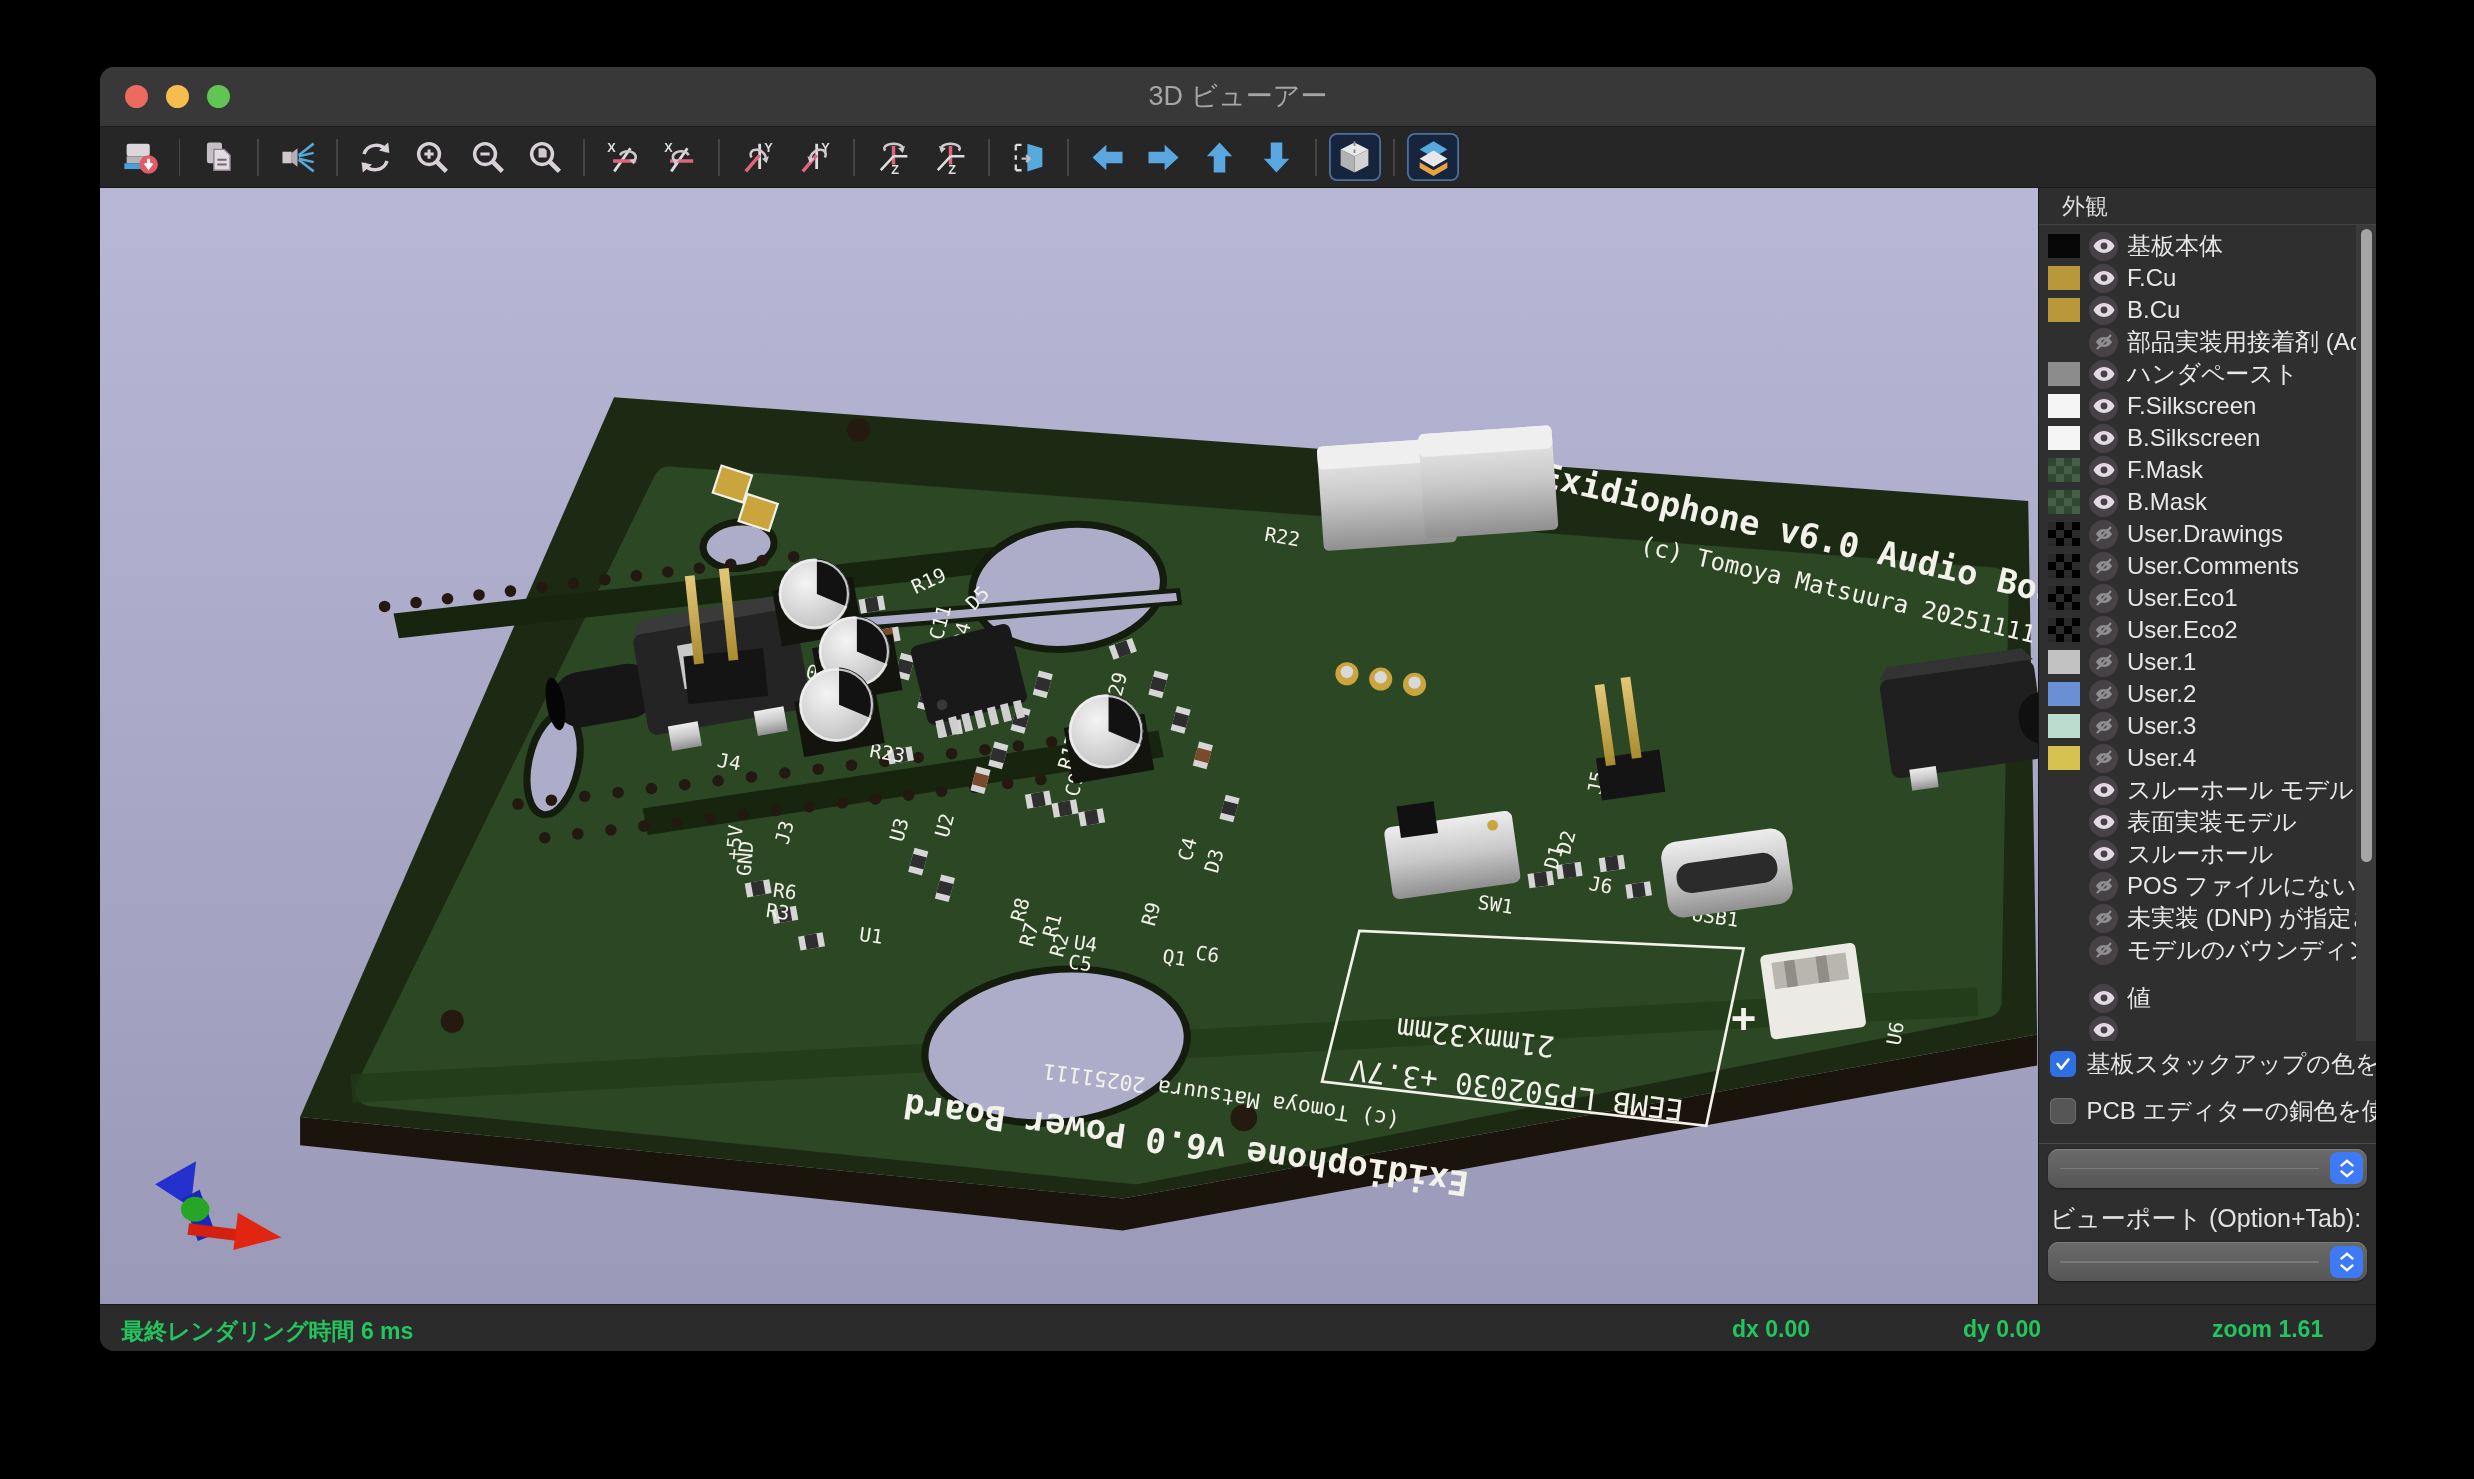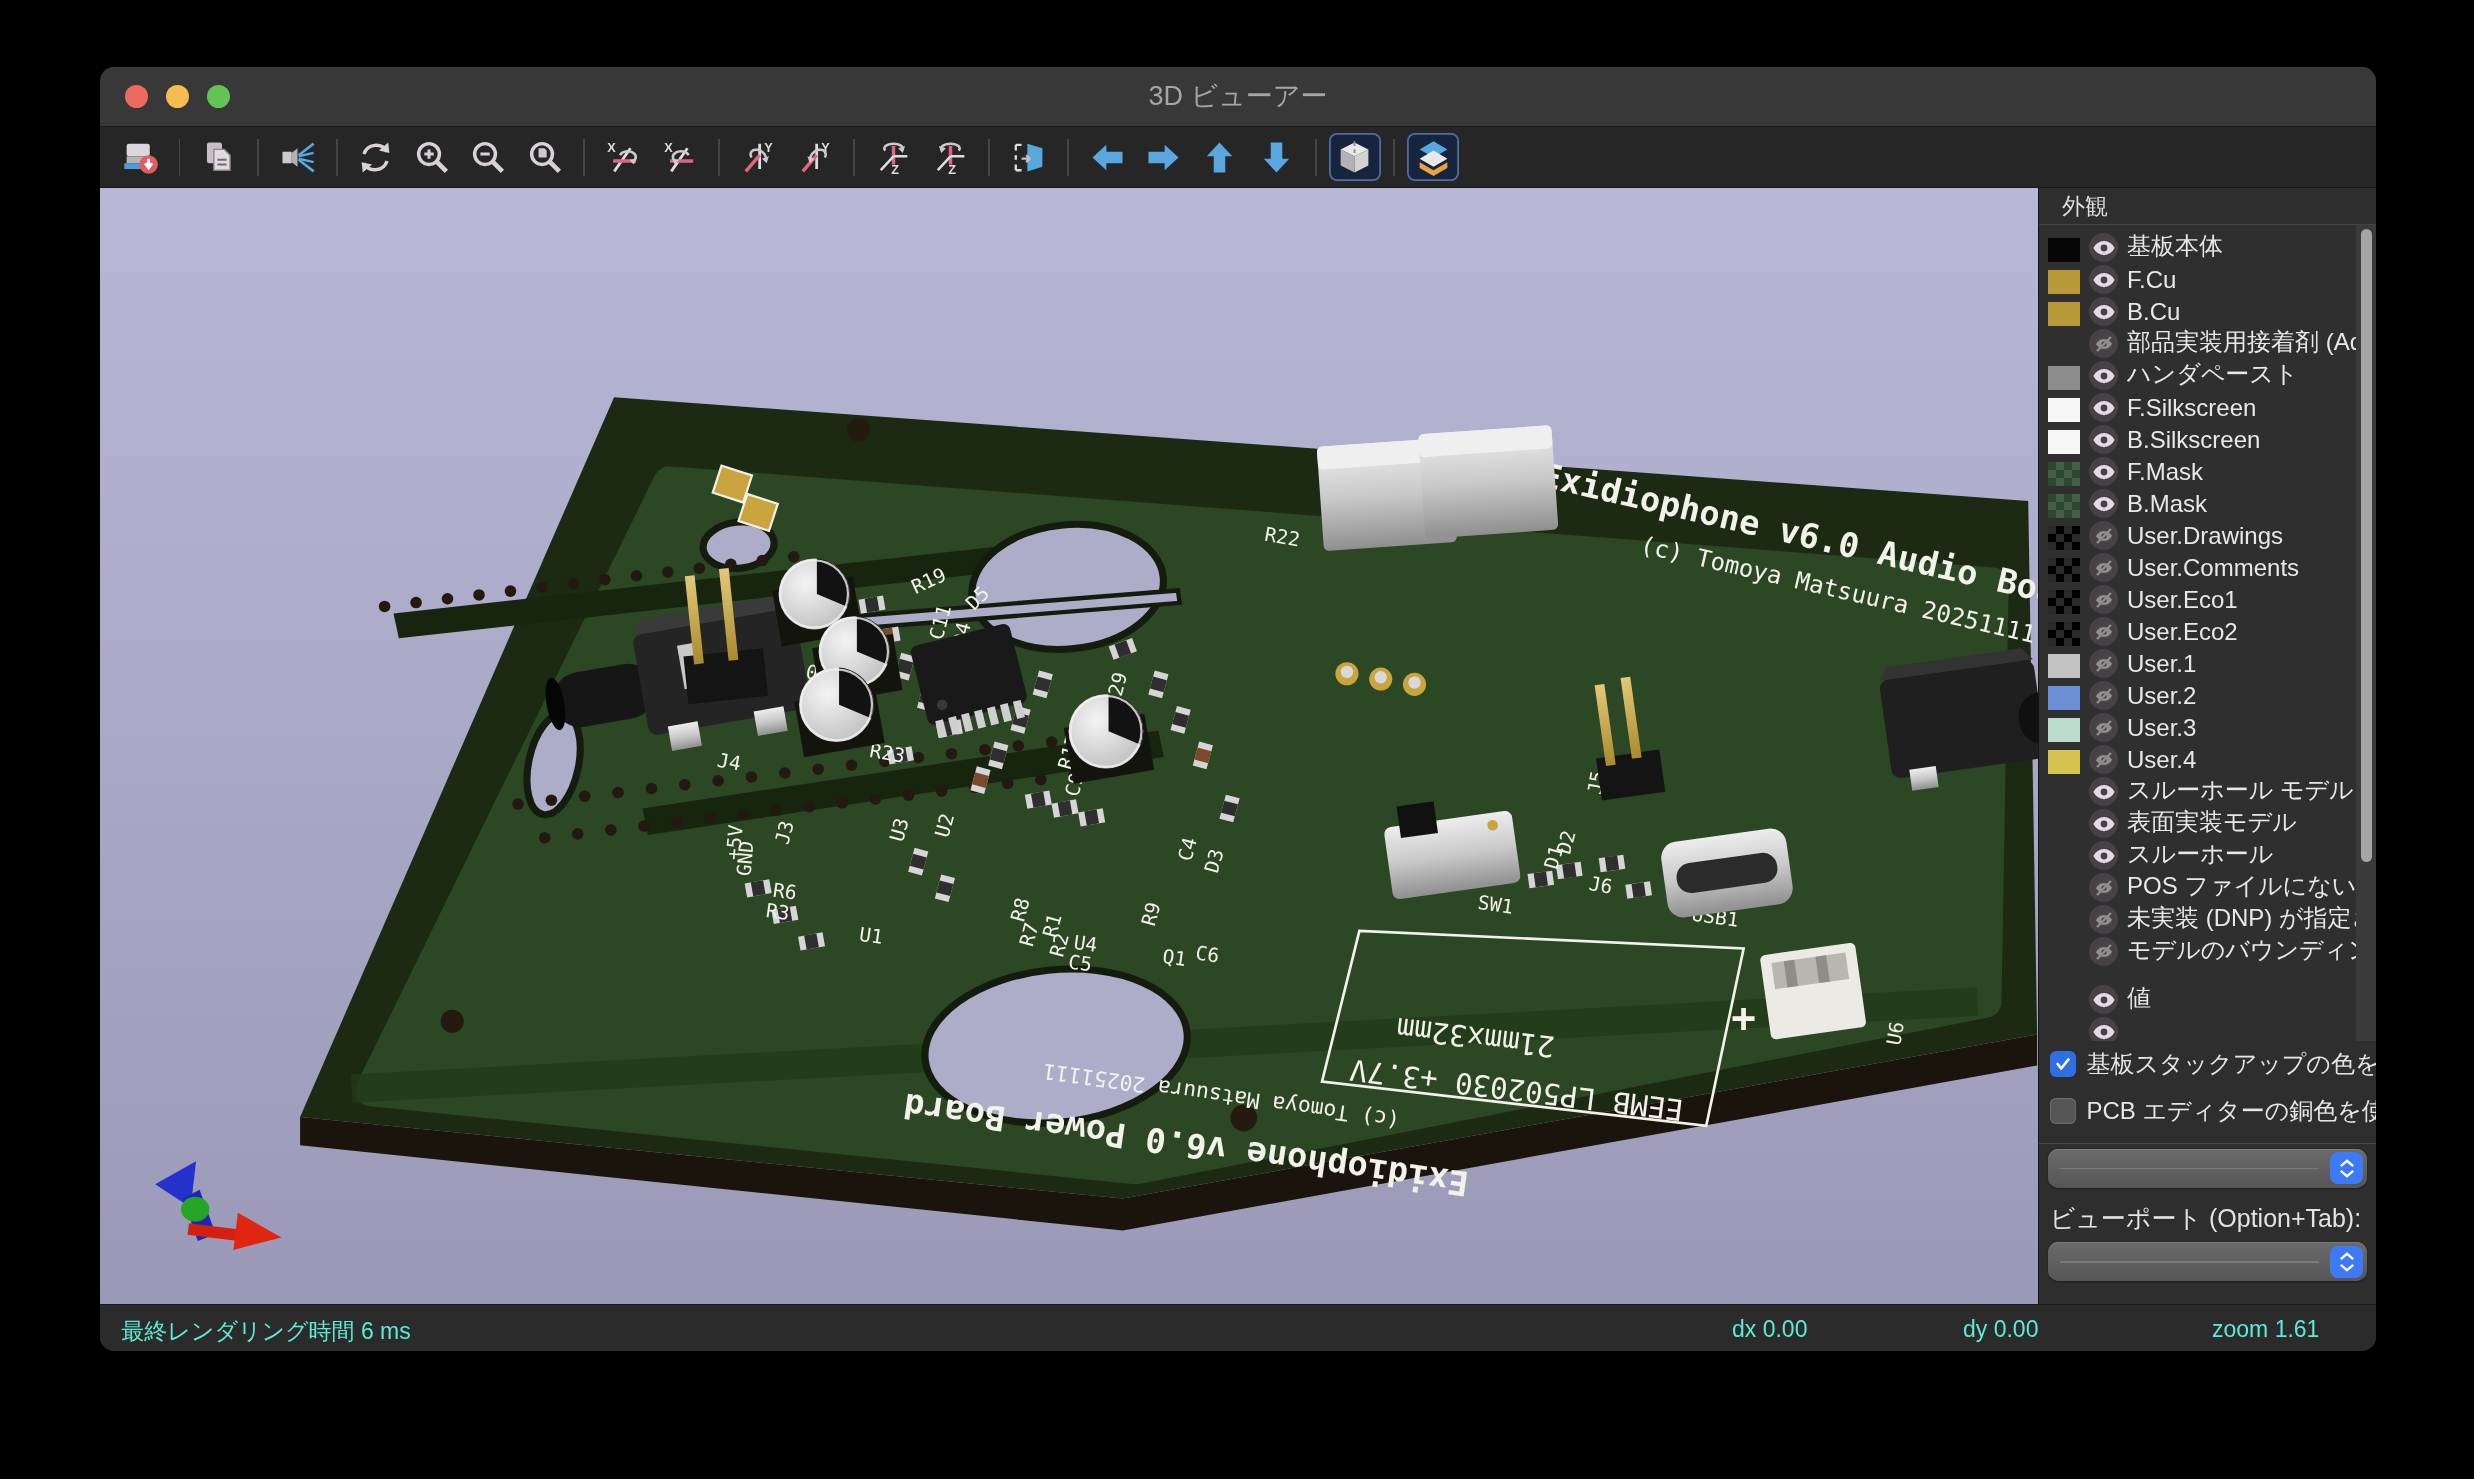--- a/index.html
+++ b/index.html
@@ -25,21 +25,21 @@
   .main{flex:1 1 auto;display:flex;min-height:0;}
   .viewport{flex:1 1 auto;position:relative;min-width:0;}
   .viewport svg{position:absolute;inset:0;width:100%;height:100%;}
   
   .sidebar{width:337px;flex:0 0 auto;background:#2e2e2e;border-left:1.8px solid #161616;
            display:flex;flex-direction:column;color:#e6e6e6;}
   .sb-header{height:36px;line-height:36px;padding-left:23px;font-size:23px;color:#dedede;
              border-bottom:0.9px solid #434343;flex:0 0 auto;}
   .layer-list{height:811px;flex:0 0 auto;position:relative;overflow:hidden;padding:5.3px 0 0 9px;
               background:#2f2f2f;}
-  .lrow{height:32px;display:flex;align-items:flex-end;gap:9px;}
+  .lrow{height:32px;display:flex;align-items:center;gap:9px;}
   .lrow.gap{margin-top:16px;}
   .swatch{width:32px;height:24px;flex:0 0 auto;}
   .swatch.empty{background:transparent;}
   .swatch.checker-black{background:conic-gradient(#000 25%,#2a2a2a 0 50%,#000 0 75%,#2a2a2a 0);background-size:16px 16px;}
   .swatch.checker-green{background:conic-gradient(#455e47 25%,#2f4731 0 50%,#455e47 0 75%,#2f4731 0);background-size:16px 16px;}
   .eyebtn{width:29px;height:29px;border-radius:50%;background:#464246;display:flex;align-items:center;justify-content:center;flex:0 0 auto;}
   .eyebtn svg{width:24px;height:24px}
   .llabel{font-size:24px;white-space:nowrap;overflow:hidden;color:#e8e8e8;}
   .vscroll{position:absolute;top:0;right:0;width:19.6px;height:100%;background:#3a3a3a;}
   .vthumb{position:absolute;top:4.4px;right:3.6px;width:11.6px;height:633px;border-radius:6.2px;background:#a5a5a5;}
@@ -52,21 +52,21 @@
   .sb-sep{height:0.9px;background:#4a4a4a;margin:9px 0 5.3px 0;}
   .sb-label{font-size:25px;color:#e3e3e3;padding:9px 0 7.1px 10.7px;white-space:nowrap;}
   .dropdown{height:39px;margin:0 9px 5.3px 9px;border-radius:10.7px;position:relative;
             background:linear-gradient(#6a6a6a,#565656);box-shadow:inset 0 0.9px 0 #7d7d7d,0 0.9px 1.8px rgba(0,0,0,.4);}
   .dropdown .mid{position:absolute;left:12.4px;right:48px;top:18.7px;height:1.8px;background:#8f8f8f;opacity:.55;}
   .stepper{position:absolute;right:3.6px;top:3.6px;width:33px;height:32px;border-radius:8px;background:#3e7af5;
            display:flex;flex-direction:column;align-items:center;justify-content:center;gap:1.8px;}
   .stepper svg{width:16px;height:9px}
   
   .statusbar{height:46px;background:#2b2b2b;border-top:0.9px solid #1a1a1a;position:relative;flex:0 0 auto;
-             color:#5eead4;font-size:23px;}
+             color:#22c55e;font-size:23px;font-weight:bold;}
   .statusbar span{position:absolute;top:10.7px;white-space:nowrap;}
   .st-render{left:21.3px}.st-dx{left:1632px}.st-dy{left:1863px}.st-zoom{left:2112px}
   
   text.silk{fill:#f2f1ea;font-family:"DejaVu Sans Mono","Liberation Mono",monospace;}
 </style>
 </head>
 <body>
 
 <div class="window">
 

